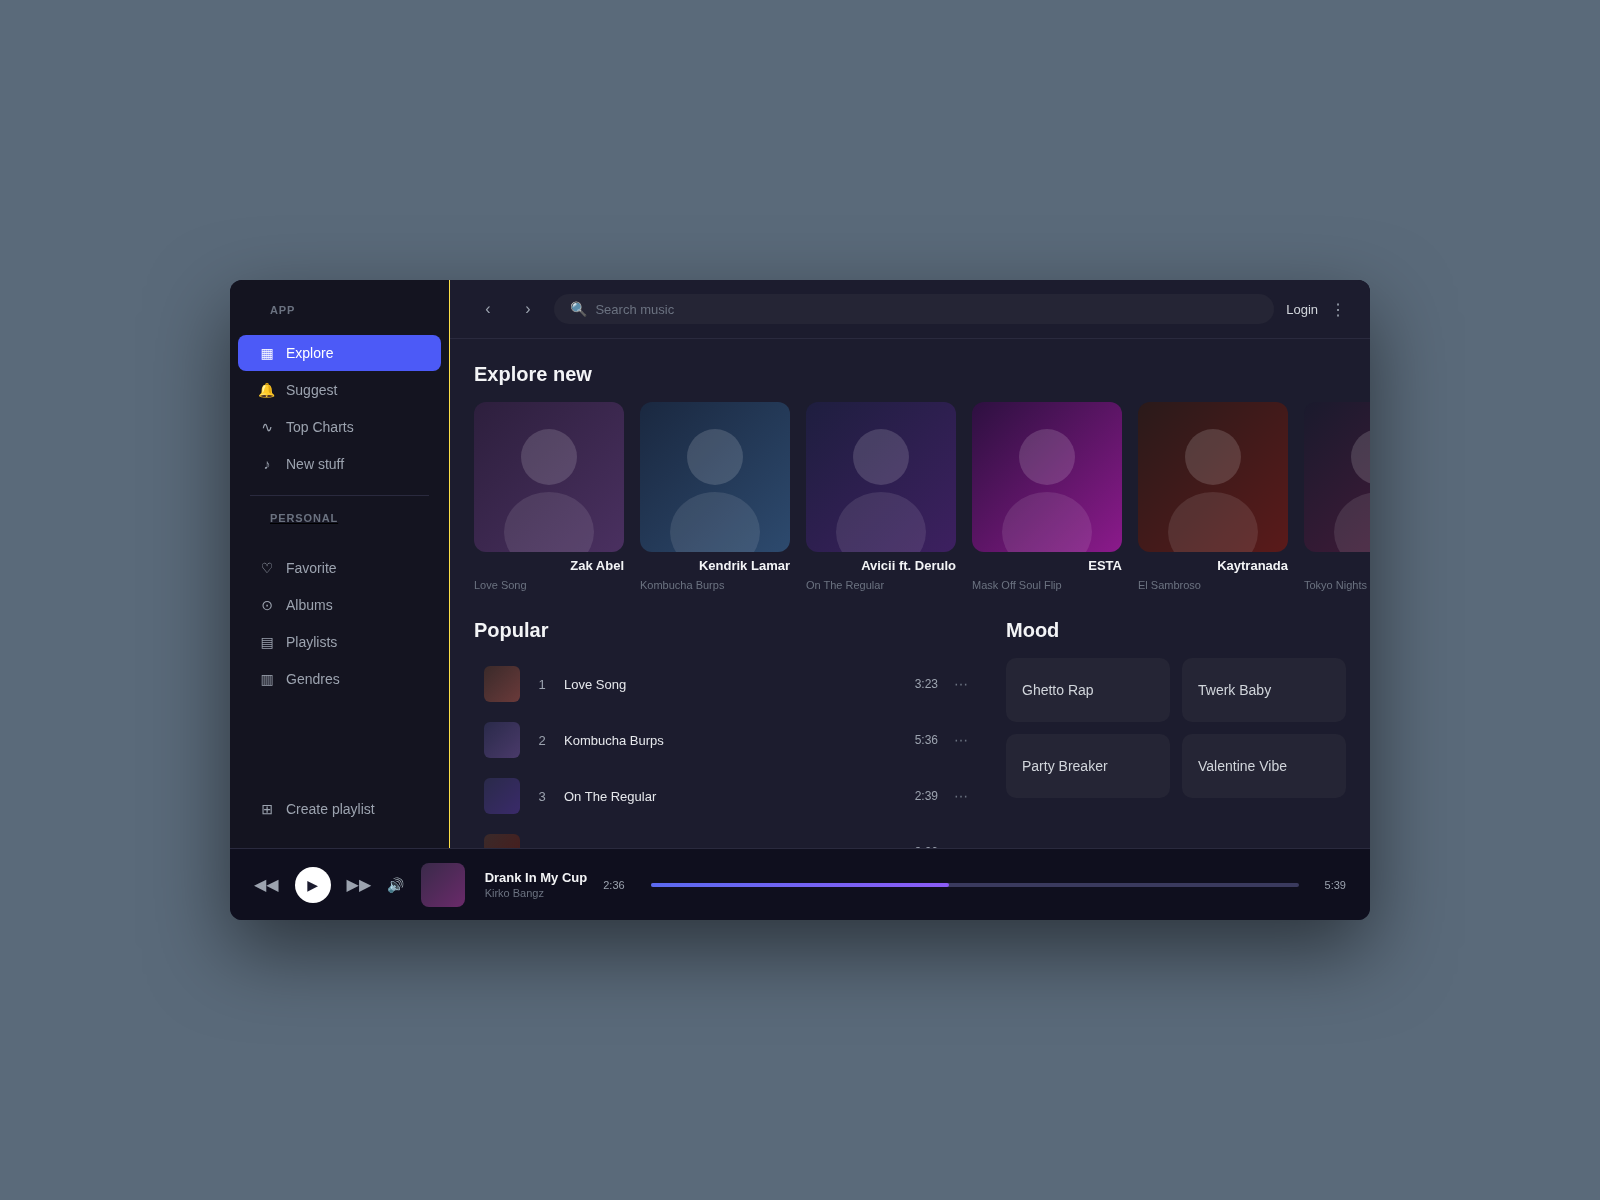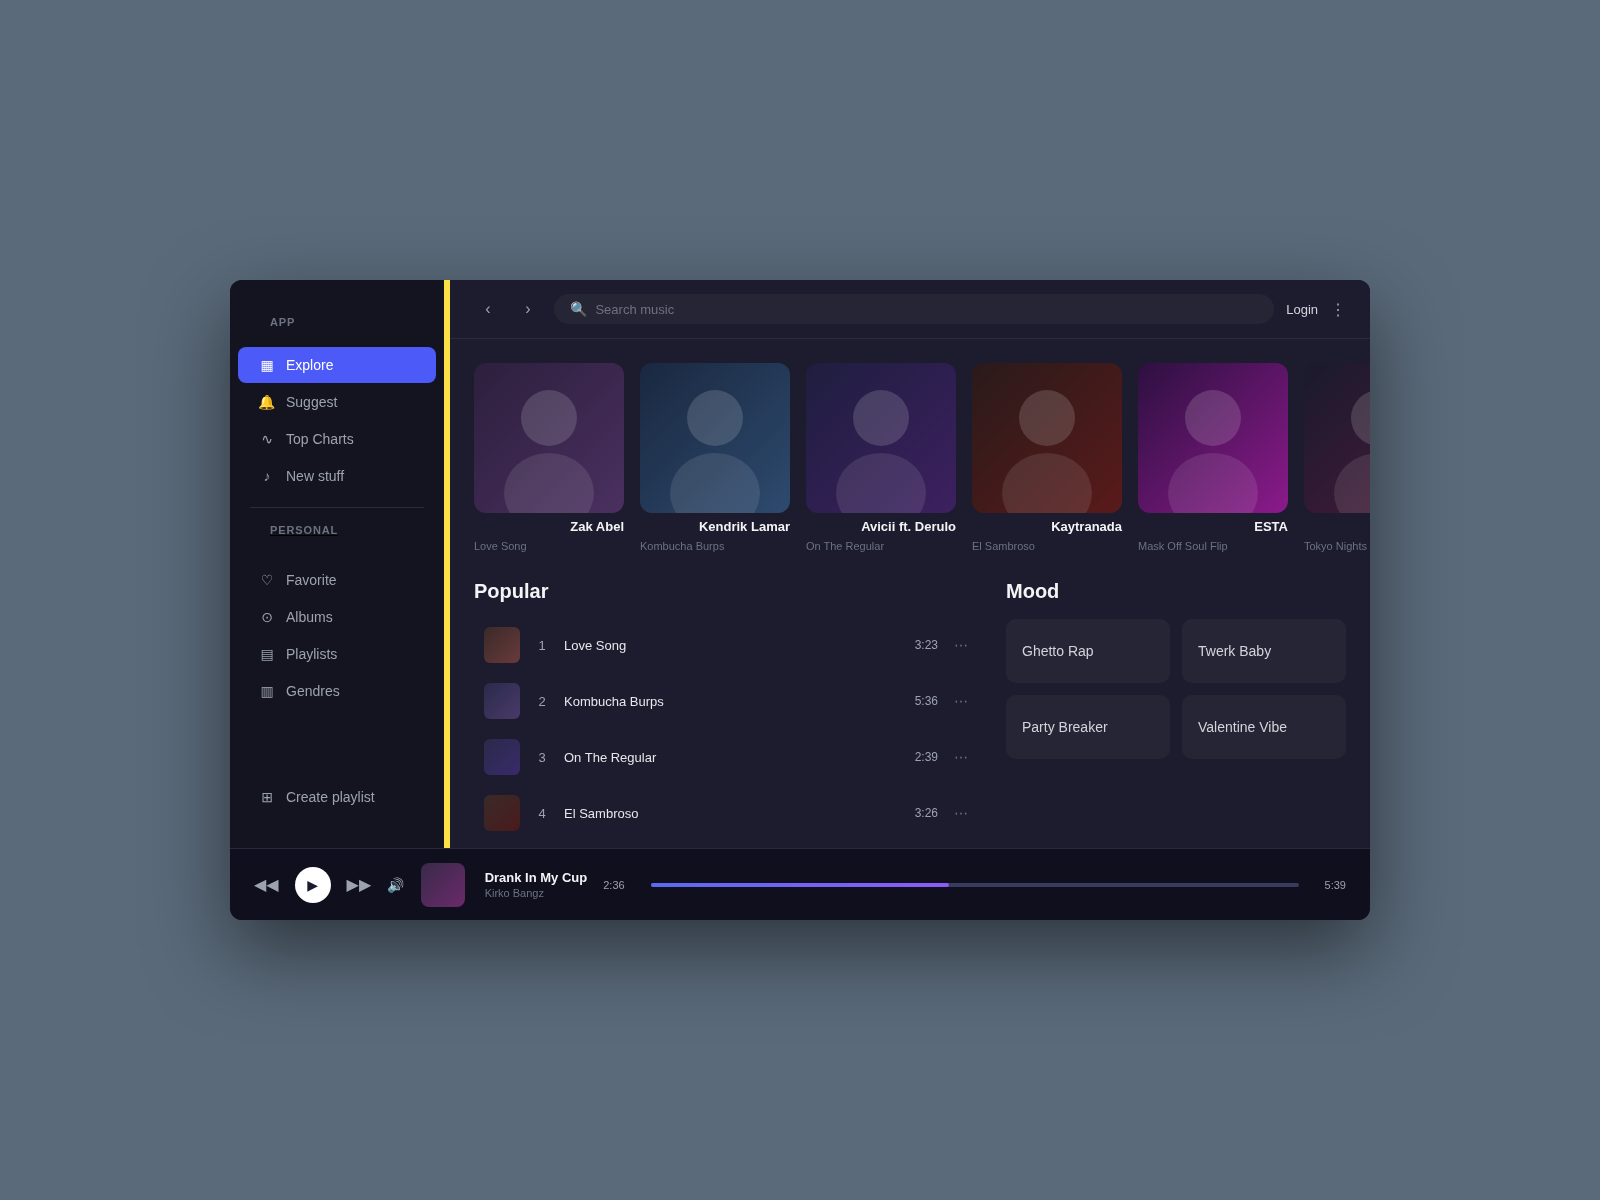--- a/index.html
+++ b/index.html
@@ -26,22 +26,22 @@
       flex: 1;
       overflow: hidden;
     }
 
     
     .sidebar {
       width: 220px;
       background: #141420;
       display: flex;
       flex-direction: column;
-      padding: 32px 0;
-      border-right: 6px solid #fde047;
+      padding: 20px 0;
+      border-right: 1px solid #fde047;
       flex-shrink: 0;
     }
     .sidebar-section-label {
       color: #6b7280;
       font-size: 11px;
       font-weight: 600;
       text-transform: uppercase;
       letter-spacing: 0.08em;
       padding: 0 20px;
       margin-bottom: 8px;
@@ -455,20 +455,21 @@
         <div class="search-bar">
           <span class="search-icon">🔍</span>
           <input class="search-input" type="text" placeholder="Search music" style="">
         </div>
         <button class="login-btn">Login</button>
         <button class="more-btn">⋮</button>
       </div>
 
       <div class="scroll-content">
 
+        <div class="section-title">Explore new</div>
         <div class="artist-cards" id="artist-cards">
             <div class="artist-card">
       <div class="artist-img card-1">
         <svg class="portrait" viewBox="0 0 150 150" xmlns="http://www.w3.org/2000/svg">
           <circle cx="75" cy="55" r="28" fill="rgba(255,255,255,0.15)"></circle>
           <ellipse cx="75" cy="130" rx="45" ry="40" fill="rgba(255,255,255,0.1)"></ellipse>
         </svg>
       </div>
       <div class="artist-name">Zak Abel</div>
       <div class="artist-song">Love Song</div>
@@ -487,38 +488,38 @@
       <div class="artist-img card-3">
         <svg class="portrait" viewBox="0 0 150 150" xmlns="http://www.w3.org/2000/svg">
           <circle cx="75" cy="55" r="28" fill="rgba(255,255,255,0.15)"></circle>
           <ellipse cx="75" cy="130" rx="45" ry="40" fill="rgba(255,255,255,0.1)"></ellipse>
         </svg>
       </div>
       <div class="artist-name">Avicii ft. Derulo</div>
       <div class="artist-song">On The Regular</div>
     </div>
             <div class="artist-card">
+      <div class="artist-img card-5">
+        <svg class="portrait" viewBox="0 0 150 150" xmlns="http://www.w3.org/2000/svg">
+          <circle cx="75" cy="55" r="28" fill="rgba(255,255,255,0.15)"></circle>
+          <ellipse cx="75" cy="130" rx="45" ry="40" fill="rgba(255,255,255,0.1)"></ellipse>
+        </svg>
+      </div>
+      <div class="artist-name">ESTA</div>
+      <div class="artist-song">Mask Off Soul Flip</div>
+    </div>
+            <div class="artist-card">
       <div class="artist-img card-4">
         <svg class="portrait" viewBox="0 0 150 150" xmlns="http://www.w3.org/2000/svg">
           <circle cx="75" cy="55" r="28" fill="rgba(255,255,255,0.15)"></circle>
           <ellipse cx="75" cy="130" rx="45" ry="40" fill="rgba(255,255,255,0.1)"></ellipse>
         </svg>
       </div>
       <div class="artist-name">Kaytranada</div>
       <div class="artist-song">El Sambroso</div>
-    </div>
-            <div class="artist-card">
-      <div class="artist-img card-5">
-        <svg class="portrait" viewBox="0 0 150 150" xmlns="http://www.w3.org/2000/svg">
-          <circle cx="75" cy="55" r="28" fill="rgba(255,255,255,0.15)"></circle>
-          <ellipse cx="75" cy="130" rx="45" ry="40" fill="rgba(255,255,255,0.1)"></ellipse>
-        </svg>
-      </div>
-      <div class="artist-name">ESTA</div>
-      <div class="artist-song">Mask Off Soul Flip</div>
     </div>
             <div class="artist-card">
       <div class="artist-img card-6">
         <svg class="portrait" viewBox="0 0 150 150" xmlns="http://www.w3.org/2000/svg">
           <circle cx="75" cy="55" r="28" fill="rgba(255,255,255,0.15)"></circle>
           <ellipse cx="75" cy="130" rx="45" ry="40" fill="rgba(255,255,255,0.1)"></ellipse>
         </svg>
       </div>
       <div class="artist-name">Dragonette</div>
       <div class="artist-song">Tokyo Nights</div>

